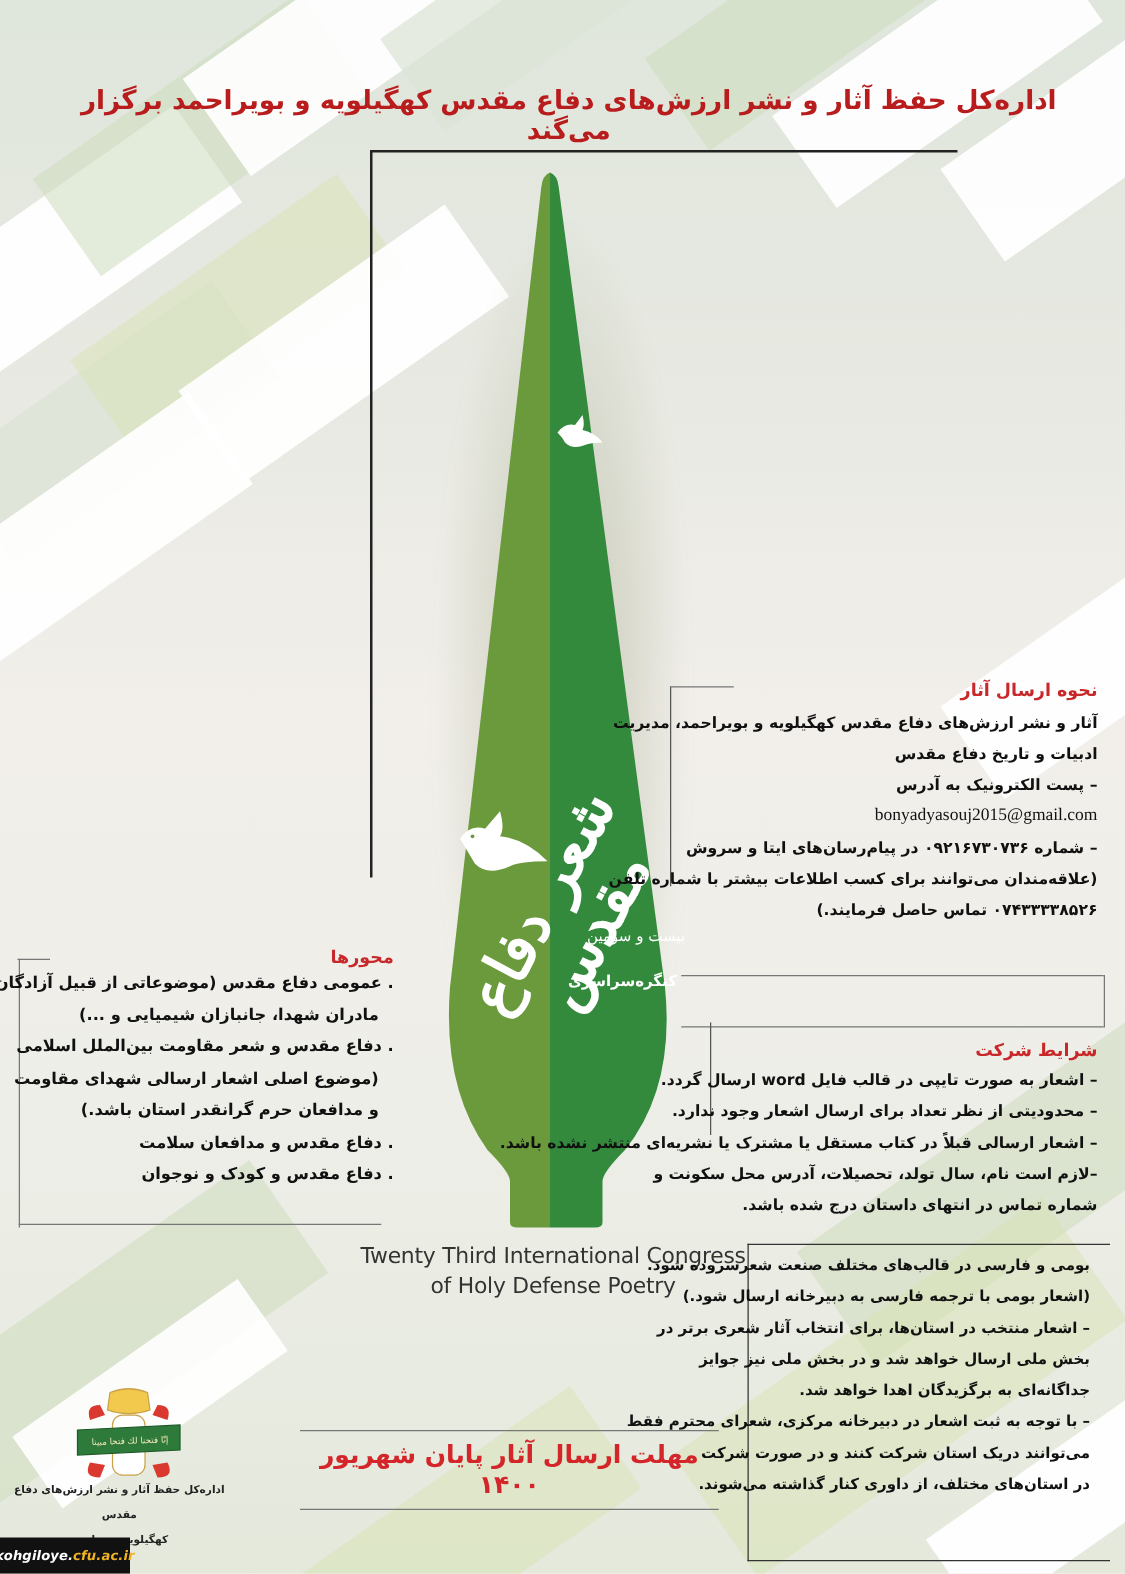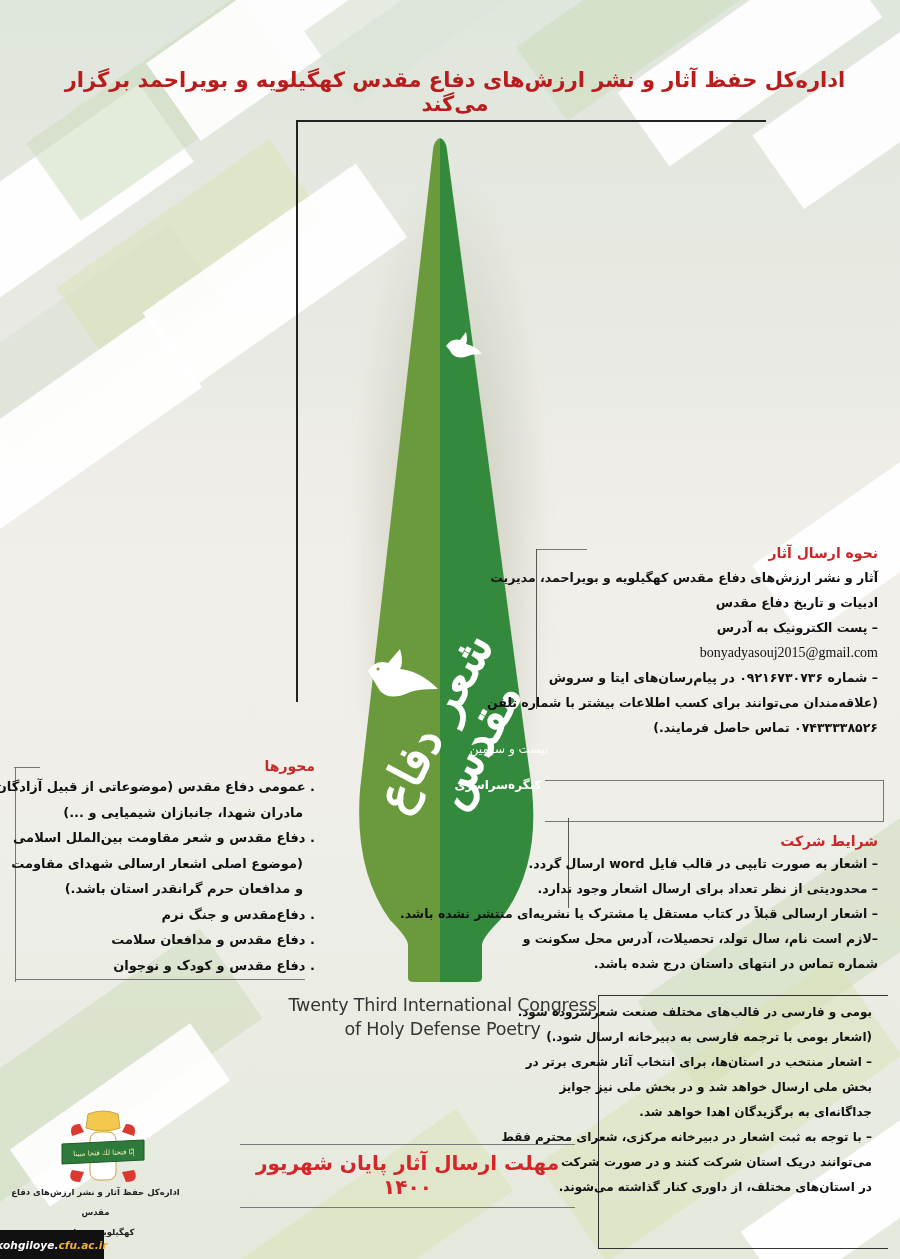--- a/index.html
+++ b/index.html
@@ -181,21 +181,20 @@
   <div class="body-line">در استان‌های مختلف، از داوری کنار گذاشته می‌شوند.</div>
 </div>
 
 <div class="axes-block rtl">
   <div class="section-title" style="margin-bottom:0;">محورها</div>
   <div class="body-line">. عمومی دفاع مقدس (موضوعاتی از قبیل آزادگان،</div>
   <div class="body-line" style="padding-right:12px;">مادران شهدا، جانبازان شیمیایی و ...)</div>
   <div class="body-line">. دفاع مقدس و شعر مقاومت بین‌الملل اسلامی</div>
   <div class="body-line" style="padding-right:12px;">(موضوع اصلی اشعار ارسالی  شهدای مقاومت</div>
   <div class="body-line" style="padding-right:12px;">و مدافعان حرم گرانقدر استان باشد.)</div>
-  <div class="body-line">. دفاع‌مقدس و جنگ نرم</div>
   <div class="body-line">. دفاع مقدس و مدافعان سلامت</div>
   <div class="body-line">. دفاع مقدس و کودک و نوجوان</div>
 </div>
 
 <div class="deadline-wrap">
   <div class="deadline-rule"></div>
   <div class="deadline">مهلت ارسال آثار پایان شهریور ۱۴۰۰</div>
   <div class="deadline-rule"></div>
 </div>
 

